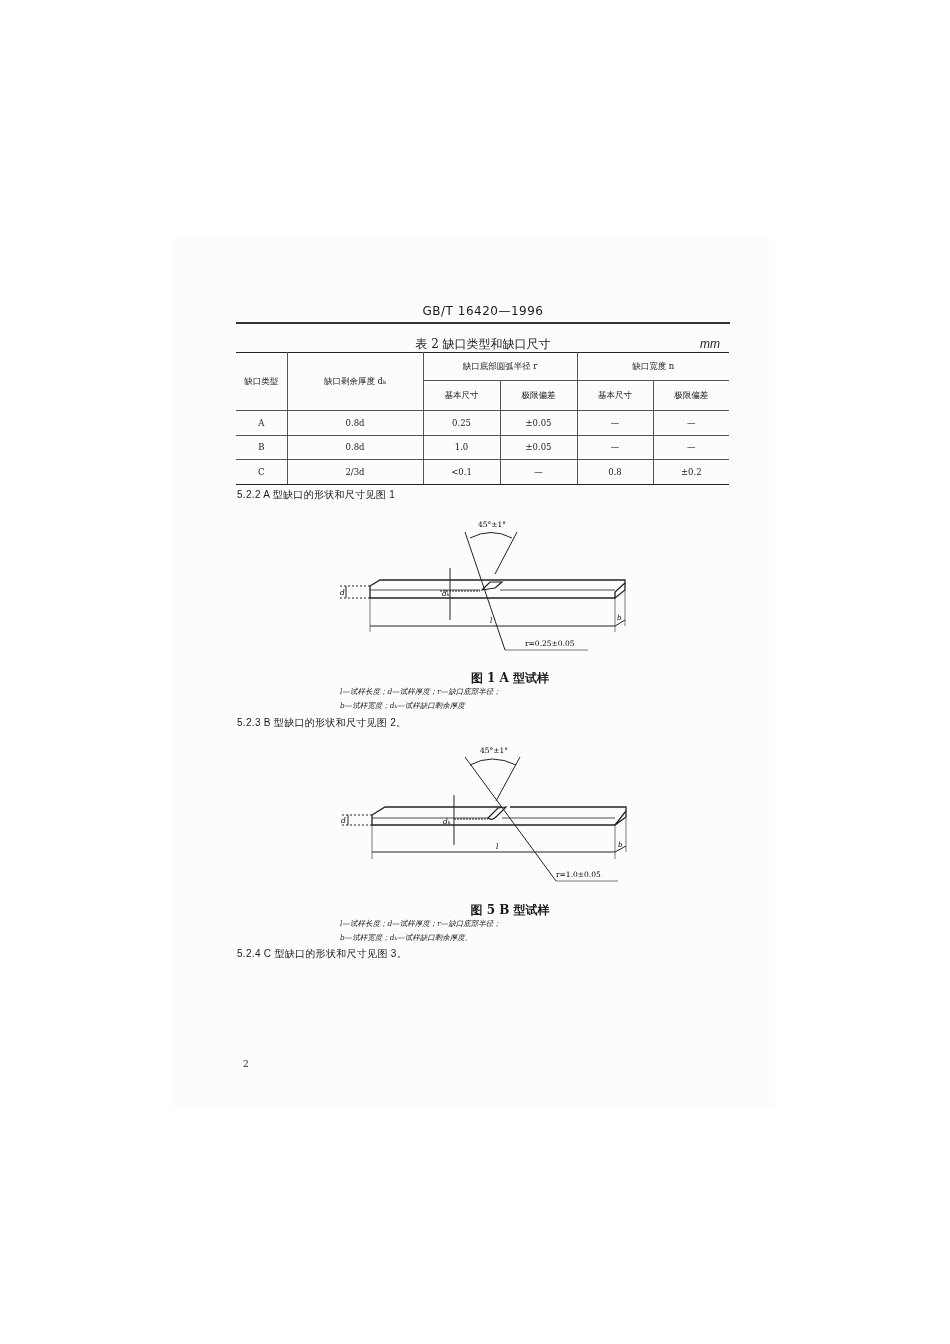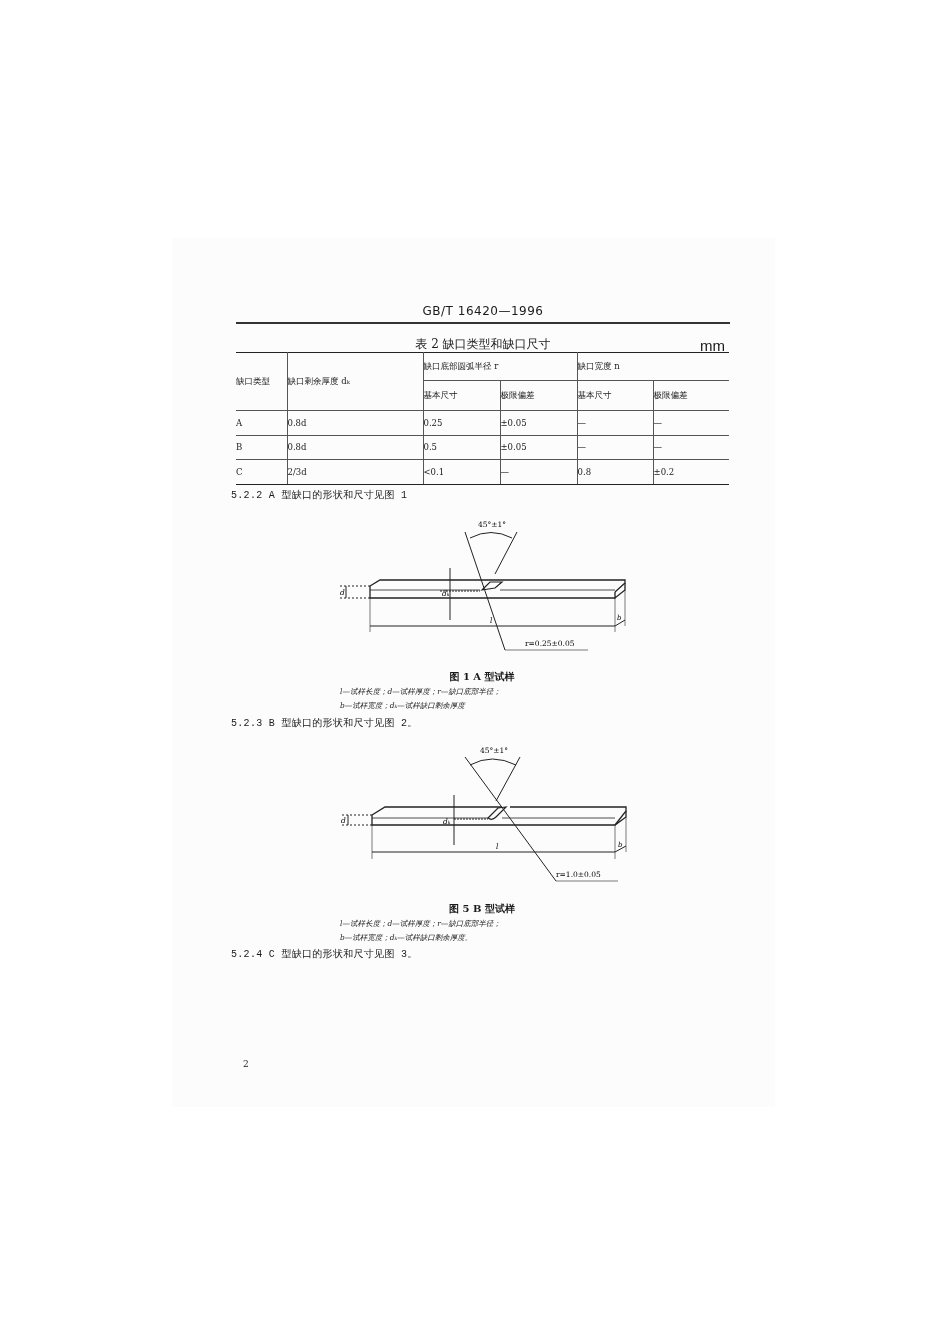--- a/index.html
+++ b/index.html
@@ -12,39 +12,39 @@
     position: absolute; left: 172px; top: 238px; width: 603px; height: 869px;
     background: #fcfcfc;
   }
   .abs { position: absolute; }
   .doc-header {
     left: 236px; top: 304px; width: 494px; text-align: center;
     font-family: "DejaVu Sans", "Liberation Sans", sans-serif; font-size: 12px; letter-spacing: 0.5px;
   }
   .header-rule { left: 236px; top: 322px; width: 494px; height: 1.5px; background: #333; }
   .table-caption { left: 236px; top: 336px; width: 494px; text-align: center; font-size: 12px; }
-  .table-unit { left: 700px; top: 337px; font-size: 15px; font-family: "Liberation Sans", sans-serif; }
+  .table-unit { left: 700px; top: 337px; font-size: 12px; font-family: "Liberation Sans", sans-serif; font-style: italic; }
 
   table.notch {
     position: absolute; left: 236px; top: 352px; width: 493px; border-collapse: collapse;
     font-size: 8.5px; table-layout: fixed;
   }
   table.notch td, table.notch th {
-    border: 1px solid #555; text-align: left; font-weight: normal; padding: 0;
+    border: 1px solid #555; text-align: center; font-weight: normal; padding: 0;
   }
   table.notch tr:first-child th { border-top: 1.5px solid #222; }
   table.notch tr:last-child td { border-bottom: 1.5px solid #222; }
   table.notch th:first-child, table.notch td:first-child { border-left: none; }
   table.notch th:last-child, table.notch td:last-child { border-right: none; }
   table.notch tr.h1 th { height: 27px; }
   table.notch tr.h2 th { height: 29px; }
   table.notch tr.row td { height: 23.5px; }
 
-  .section { left: 231px; font-family: Liberation Mono, monospace; font-size: 10px; letter-spacing: 0.3px; }
-  .fig-caption { left: 332px; width: 300px; text-align: center; font-size: 10px; font-weight: bold; }
+  .section { left: 237px; font-family: Liberation Sans, sans-serif; font-size: 10px; letter-spacing: 0.3px; }
+  .fig-caption { left: 360px; width: 300px; text-align: center; font-size: 12px; font-weight: bold; }
   .fig-legend { left: 340px; width: 300px; font-size: 7.5px; font-style: italic; line-height: 13px; }
   .page-number { left: 243px; top: 1059px; font-size: 9px; }
   svg { position: absolute; overflow: visible; }
   svg text { font-family: "DejaVu Serif", serif; }
 </style>
 </head>
 <body>
 
 <div class="page"></div>
 
@@ -80,21 +80,21 @@
     <td>A</td>
     <td>0.8d</td>
     <td>0.25</td>
     <td>±0.05</td>
     <td>—</td>
     <td>—</td>
   </tr>
   <tr class="row">
     <td>B</td>
     <td>0.8d</td>
-    <td>0.5</td>
+    <td>1.0</td>
     <td>±0.05</td>
     <td>—</td>
     <td>—</td>
   </tr>
   <tr class="row">
     <td>C</td>
     <td>2/3d</td>
     <td>&lt;0.1</td>
     <td>—</td>
     <td>0.8</td>

